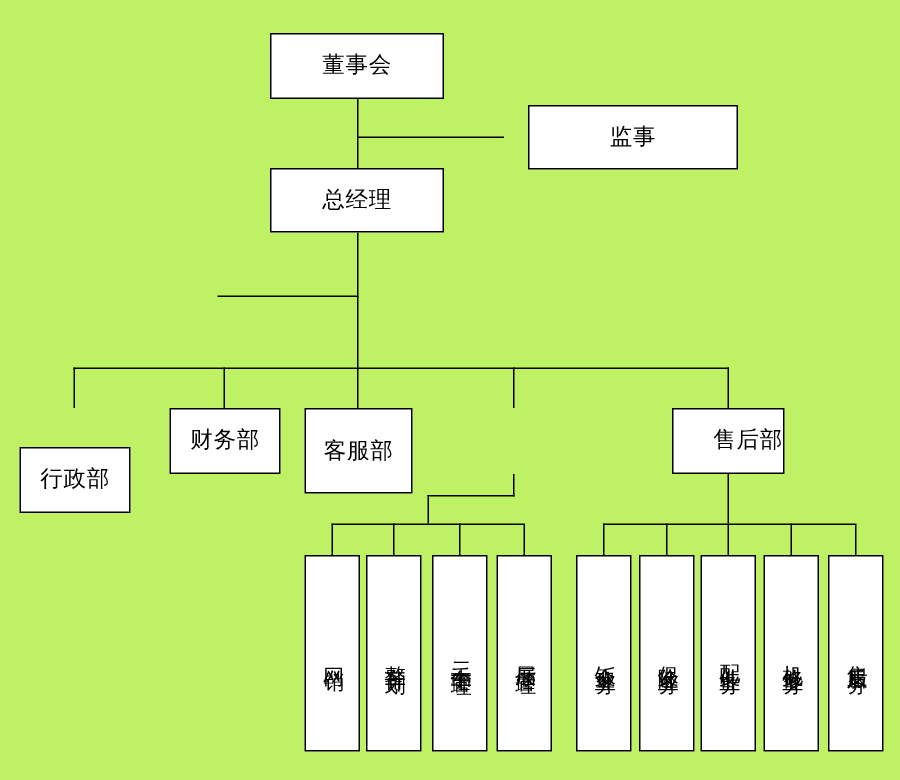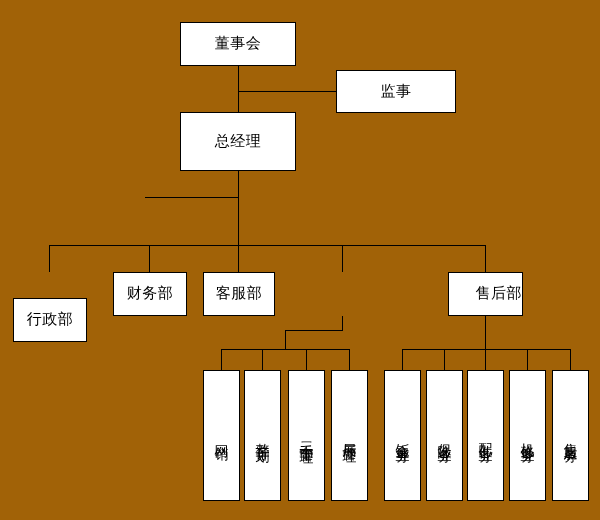--- a/index.html
+++ b/index.html
@@ -4,21 +4,21 @@
 <style>
   html, body {
     margin: 0;
     padding: 0;
     background: #ffffff;
   }
   #chart-root {
     position: relative;
     width: 600px;
     height: 520px;
-    background: #a16207;
+    background: #bef264;
     font-family: "DejaVu Sans", "Liberation Sans", sans-serif;
     overflow: hidden;
   }
   .node {
     position: absolute;
     box-sizing: border-box;
     border: 1px solid #000000;
     background: #ffffff;
     display: flex;
     align-items: center;
@@ -90,36 +90,36 @@
   <div class="line v" style="left:402px; top:349px; height:21px;"></div>
   <div class="line v" style="left:444px; top:349px; height:21px;"></div>
   <div class="line v" style="left:485px; top:349px; height:21px;"></div>
   <div class="line v" style="left:527px; top:349px; height:21px;"></div>
   <div class="line v" style="left:570px; top:349px; height:21px;"></div>
 
   <div class="node horiz" style="left:180px; top:22px; width:116px; height:44px;">
     <span class="label">董事会</span>
   </div>
 
-  <div class="node horiz" style="left:336px; top:70px; width:120px; height:43px;">
+  <div class="node horiz" style="left:352px; top:70px; width:140px; height:43px;">
     <span class="label">监事</span>
   </div>
 
-  <div class="node horiz" style="left:180px; top:112px; width:116px; height:59px;">
+  <div class="node horiz" style="left:180px; top:112px; width:116px; height:43px;">
     <span class="label">总经理</span>
   </div>
 
 
   <div class="node horiz" style="left:13px; top:272px; width:74px; height:44px;margin-top:26px;">
     <span class="label">行政部</span>
   </div>
   <div class="node horiz" style="left:113px; top:272px; width:74px; height:44px;">
     <span class="label">财务部</span>
   </div>
-  <div class="node horiz" style="left:203px; top:272px; width:72px; height:44px;">
+  <div class="node horiz" style="left:203px; top:272px; width:72px; height:57px;">
     <span class="label">客服部</span>
   </div>
   <div class="node horiz" style="left:448px; top:272px; width:75px; height:44px;justify-content:flex-end;">
     <span class="label">售后部</span>
   </div>
 
   <div class="node vert" style="left:203px; top:370px; width:37px; height:131px;">
     <span class="label">网销</span>
   </div>
   <div class="node vert" style="left:244px; top:370px; width:37px; height:131px;">

